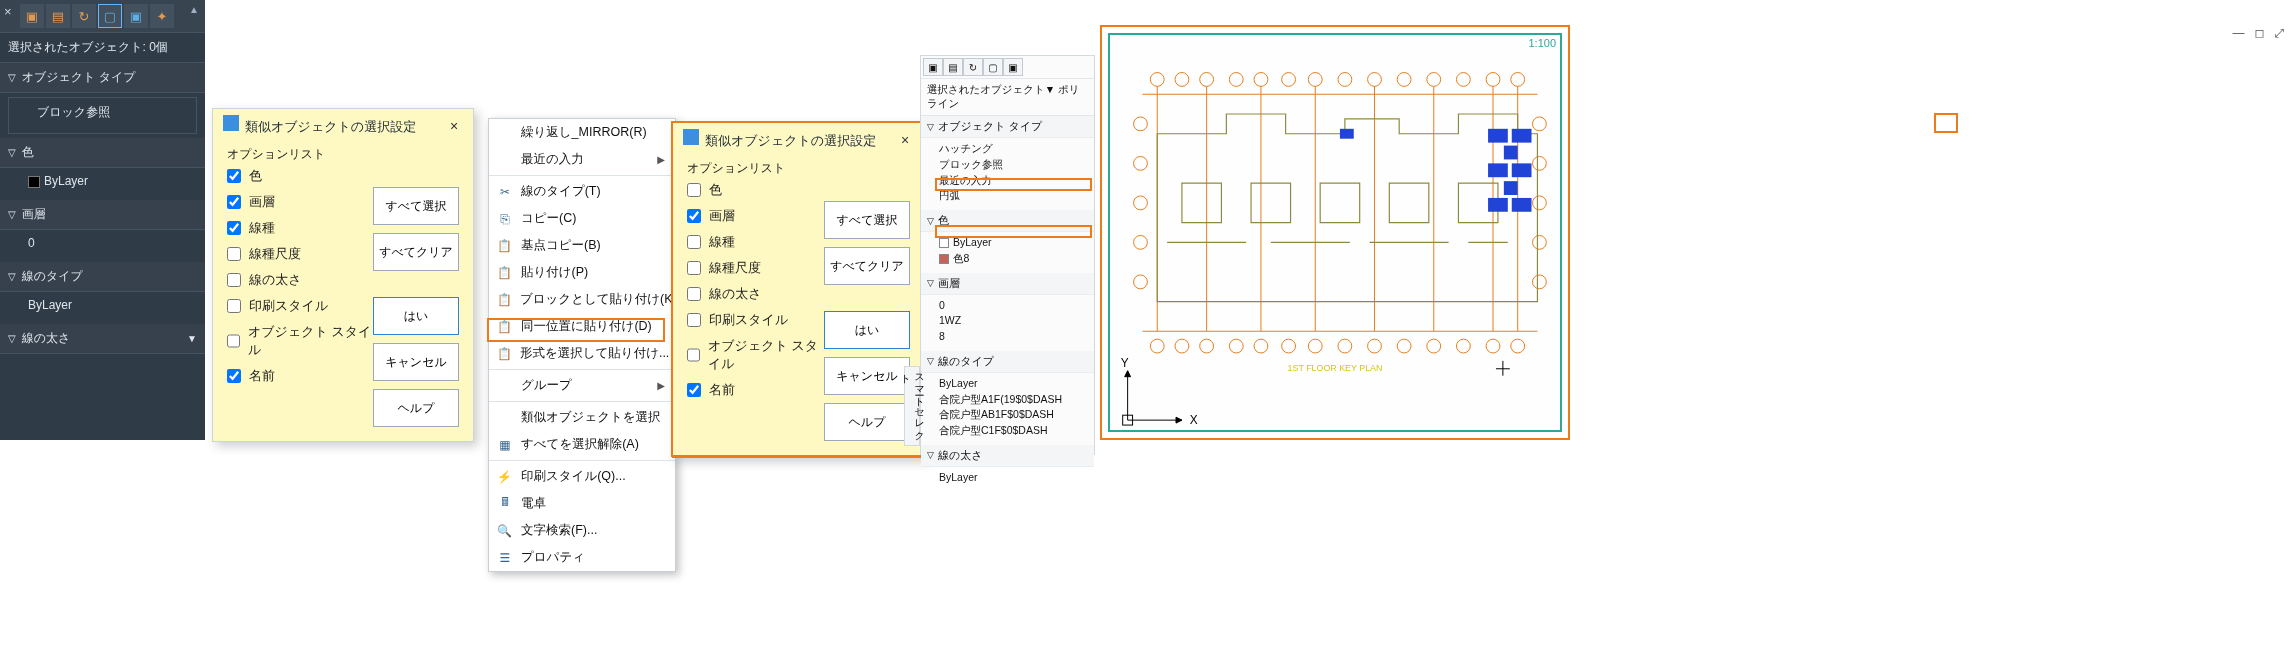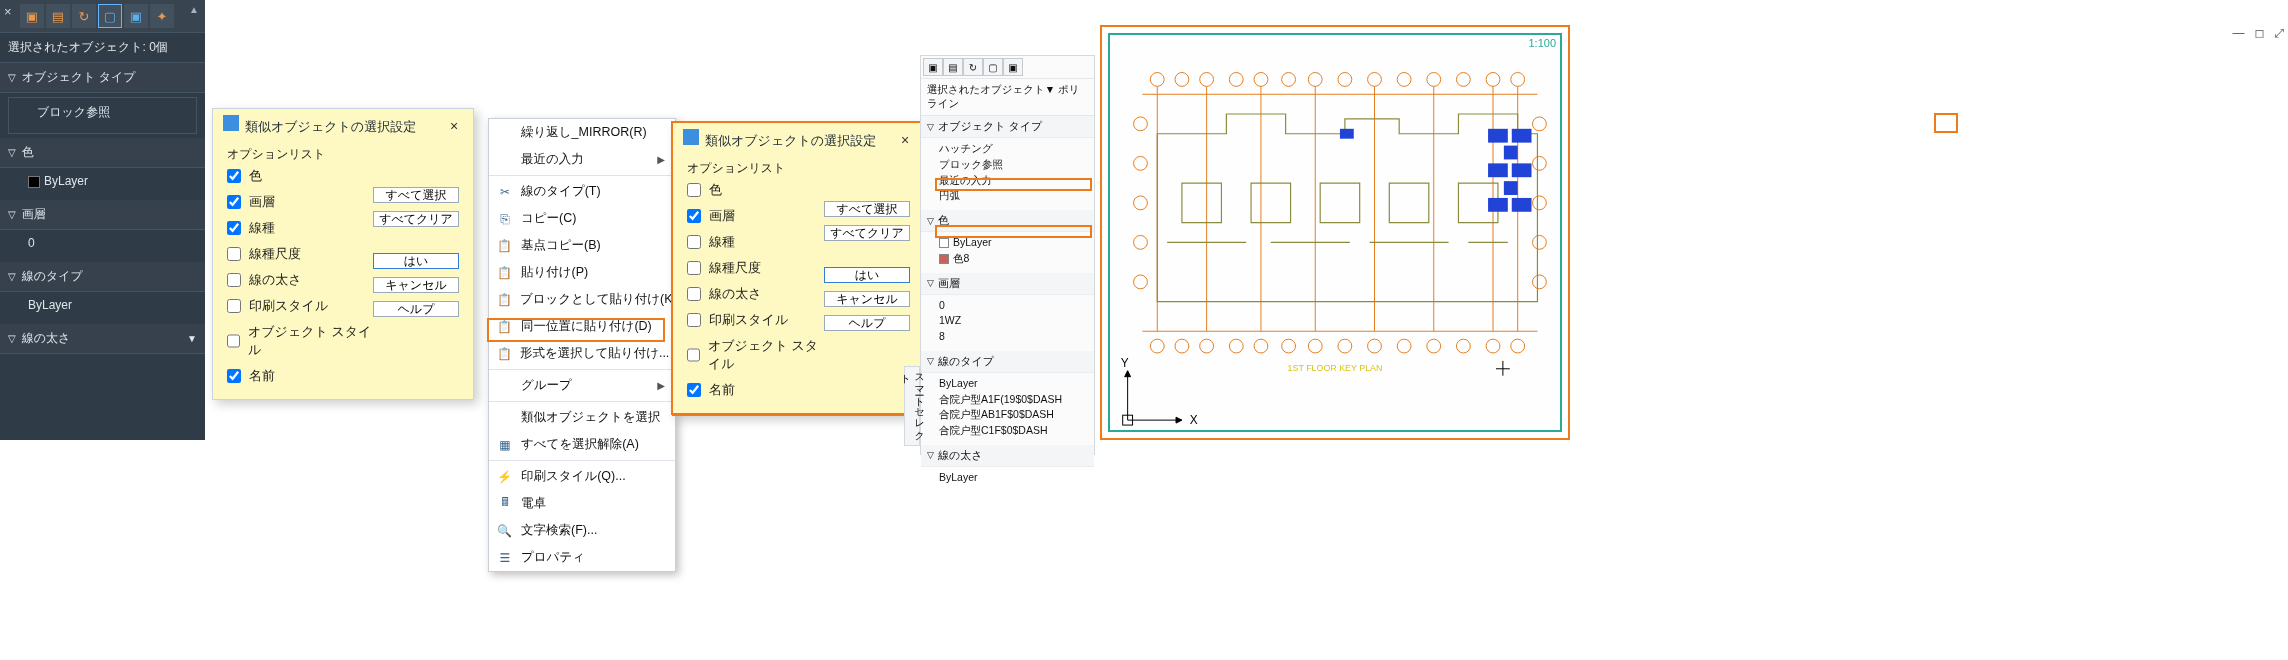--- a/index.html
+++ b/index.html
@@ -37,21 +37,21 @@
     display:flex; align-items:center; justify-content:space-between;
     padding:6px 10px; font-size:13px; color:#1b2734;
   }
   .windlg .titlebar .ico { width:16px; height:16px; background:#3b8fde; display:inline-block; margin-right:6px;}
   .windlg .titlebar .x { width:18px; height:18px; display:flex; align-items:center; justify-content:center; font-size:14px; color:#333;}
   .optlist { font-size:12px; color:#222; padding:4px 14px 0 14px;}
   .optgrid { padding:4px 14px 14px 14px; display:flex; }
   .optcol { display:flex; flex-direction:column; gap:8px; font-size:13px; color:#222;}
   .optrow { display:flex; align-items:center; gap:8px;}
   .btncol { display:flex; flex-direction:column; gap:8px; margin-left:auto; padding-top:20px;}
-  .btn { min-width:86px; height:16px; border:1px solid #9aaab8; background:#fff; font-size:12px; display:flex; align-items:center; justify-content:center;}
+  .btn { min-width:86px; height:38px; border:1px solid #9aaab8; background:#fff; font-size:12px; display:flex; align-items:center; justify-content:center;}
   .btn.sel { border:1.5px solid #2f7ed8; }
 
   input[type=checkbox]{ width:14px; height:14px; }
 
   
   .ctxmenu {
     position:absolute; background:#fff; border:1px solid #c8cfd6; font-size:12.5px; color:#111;
     box-shadow:3px 3px 8px rgba(0,0,0,.25); width:188px;
   }
   .ctxitem {

